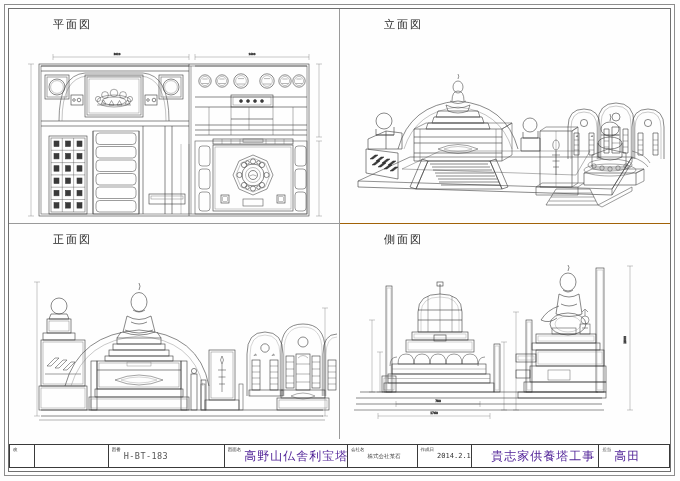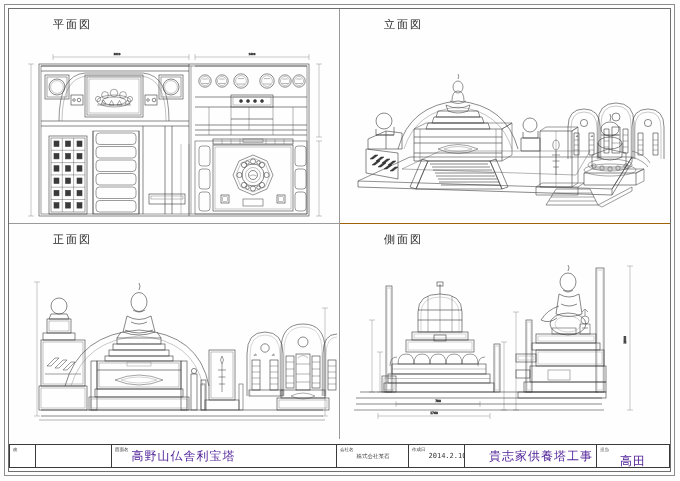--- a/index.html
+++ b/index.html
@@ -44,21 +44,21 @@
   .titleblock{
     position:absolute;left:9px;top:444px;width:661px;height:24px;
     border:1px solid #3a3a3a;box-sizing:border-box;
     display:flex;background:#fff;
   }
   .tb-cell{
     position:relative;border-right:1px solid #3a3a3a;box-sizing:border-box;
     display:flex;align-items:center;height:100%;padding:0 3px;
     overflow:hidden;white-space:nowrap;
   }
-  .tb-cell:last-child{border-right:none;flex-direction:column;}
+  .tb-cell:last-child{border-right:none;}
   .tb-lab{
     font-size:4.5px;color:#333;line-height:1;
     transform:scale(1.0);margin-right:3px;
     font-family:"DejaVu Sans",sans-serif;
     align-self:flex-start;margin-top:3px;
   }
   .tb-val{
     font-size:11px;color:#4c1d95;
     font-family:"DejaVu Serif","Liberation Serif",serif;
   }
@@ -795,20 +795,24 @@
   </div>
 
   <div class="titleblock">
     <div class="tb-cell c-rev">
       <span class="tb-lab">改</span>
       <span class="tb-val tiny"></span>
     </div>
     <div class="tb-cell c-blank">
       <span class="tb-val tiny"></span>
     </div>
+    <div class="tb-cell c-no">
+      <span class="tb-lab">図番</span>
+      <span class="tb-val mono">H-BT-183</span>
+    </div>
     <div class="tb-cell c-name">
       <span class="tb-lab">図面名</span>
       <span class="tb-val big">高野山仏舎利宝塔</span>
     </div>
     <div class="tb-cell c-comp">
       <span class="tb-lab">会社名</span>
       <span class="tb-val tiny">株式会社某石</span>
     </div>
     <div class="tb-cell c-date">
       <span class="tb-lab">作成日</span>

